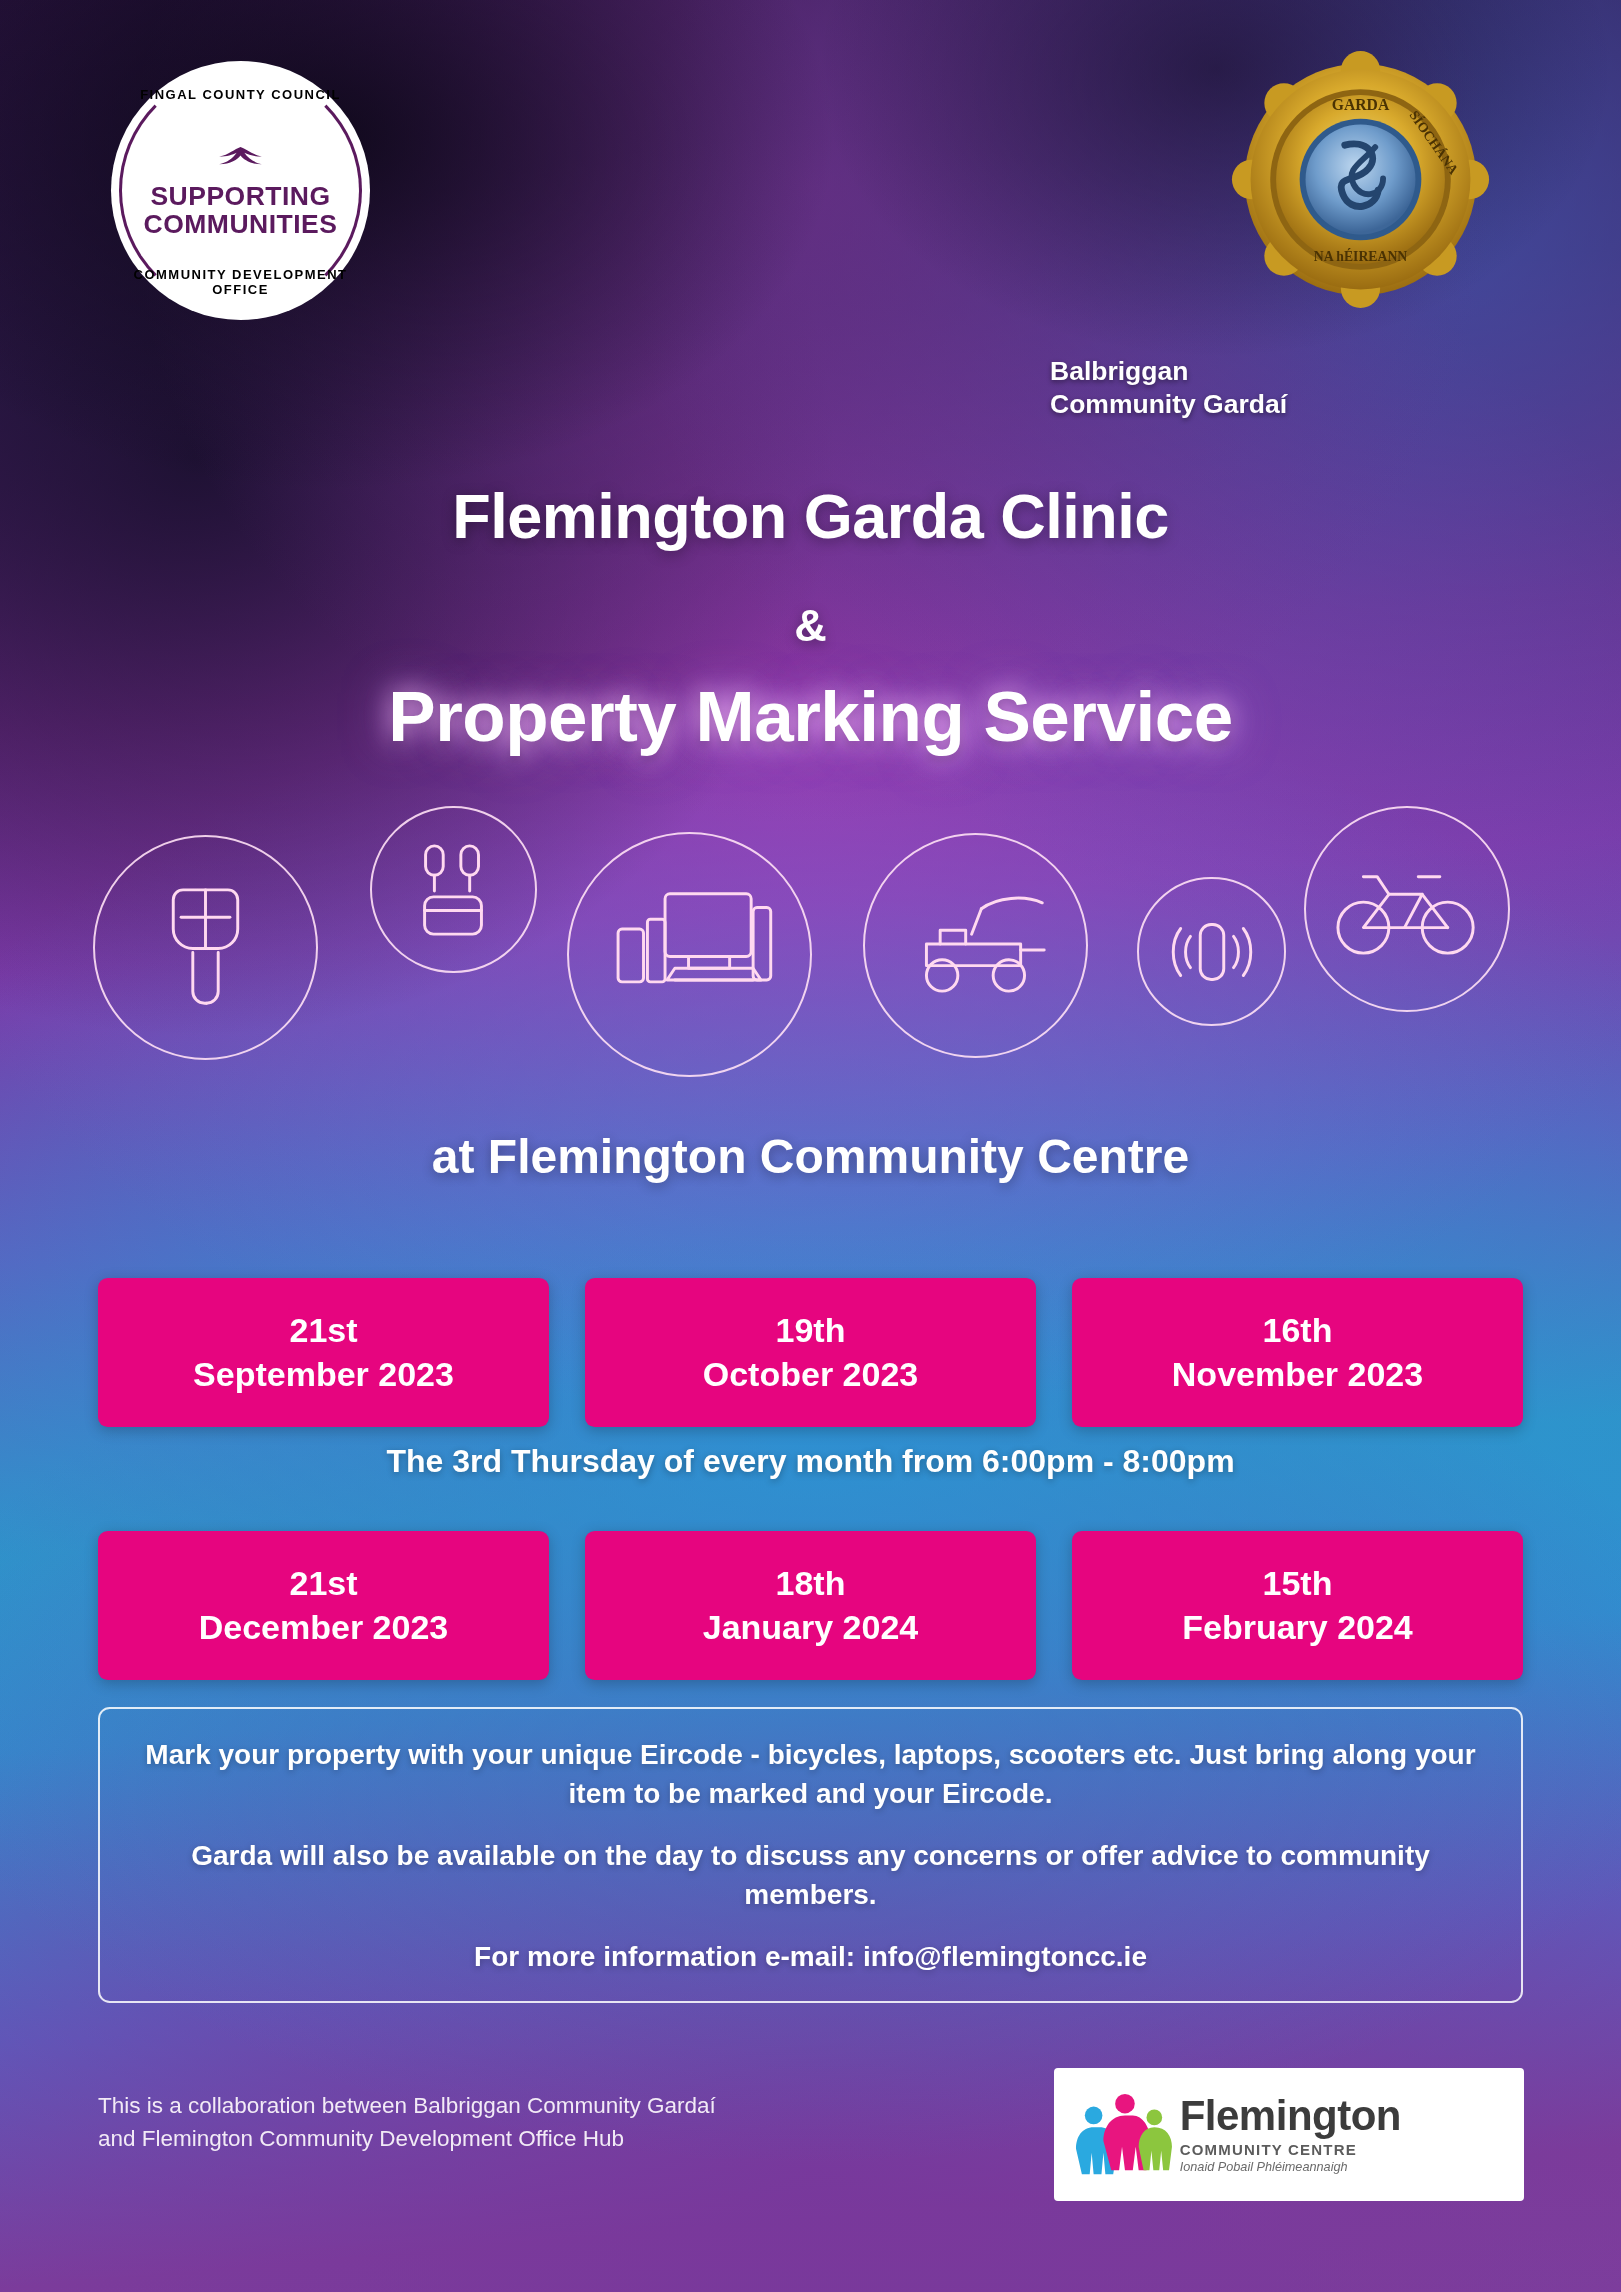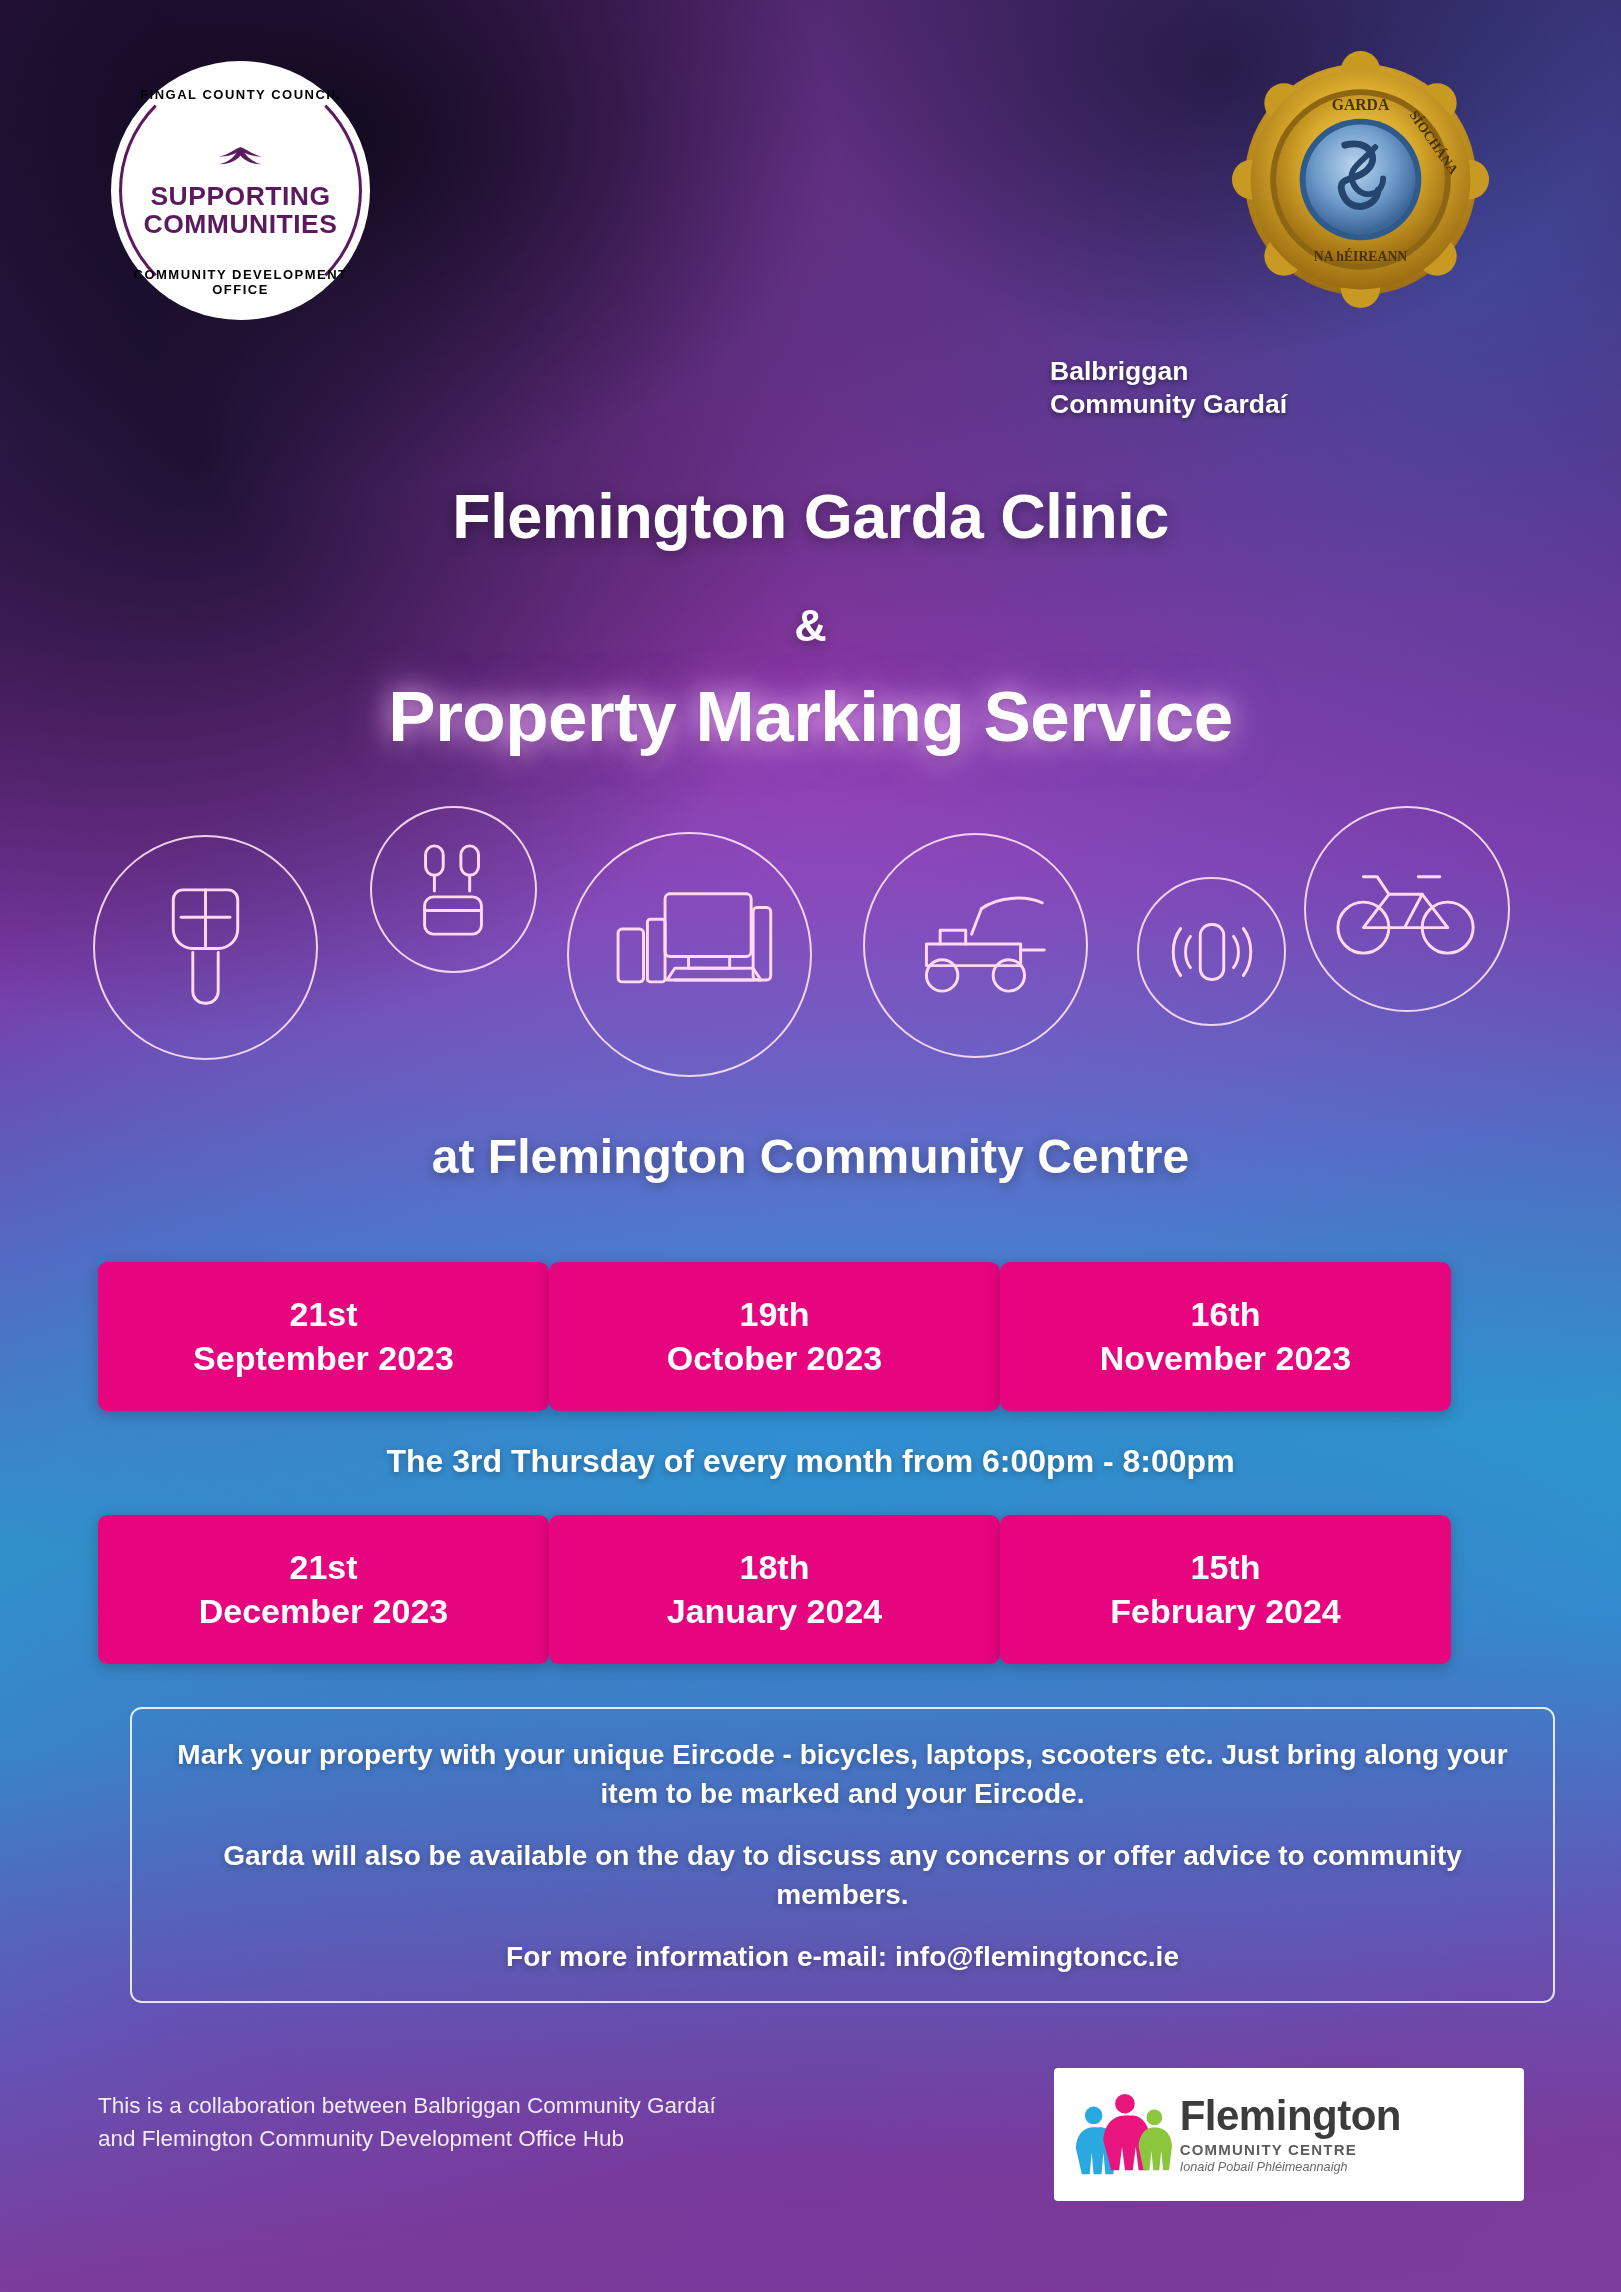--- a/index.html
+++ b/index.html
@@ -158,21 +158,22 @@
     color: #ffffff;
     text-shadow: 0 2.9px 11.8px rgba(0,0,0,0.3);
   }
 
   
   .date-row {
     position: absolute;
     left: 98px;
     width: 1425px;
     display: flex;
-    justify-content: flex-start;
+    justify-content: space-between;
+    margin-top: 16px;
   }
   .date-row.row1 { top: 1262px; }
   .date-row.row2 { top: 1515px; }
   .date-chip {
     width: 451px;
     height: 149px;
     background: #e6057f;
     border-radius: 9.8px;
     display: flex;
     flex-direction: column;
@@ -200,21 +201,20 @@
   .info-box {
     position: absolute;
     left: 98px; top: 1707px;
     width: 1425px;
     height: 296px;
     border: 2px solid rgba(255,255,255,0.85);
     border-radius: 11.8px;
     padding: 25.5px 39px;
     color: #ffffff;
     text-align: center;
-    margin-left: 32px;
   }
   .info-p {
     font-size: 28px;
     font-weight: bold;
     line-height: 1.42;
     text-shadow: 0 2px 5.9px rgba(0,0,0,0.25);
   }
   .info-p + .info-p { margin-top: 21.6px; }
 
   

